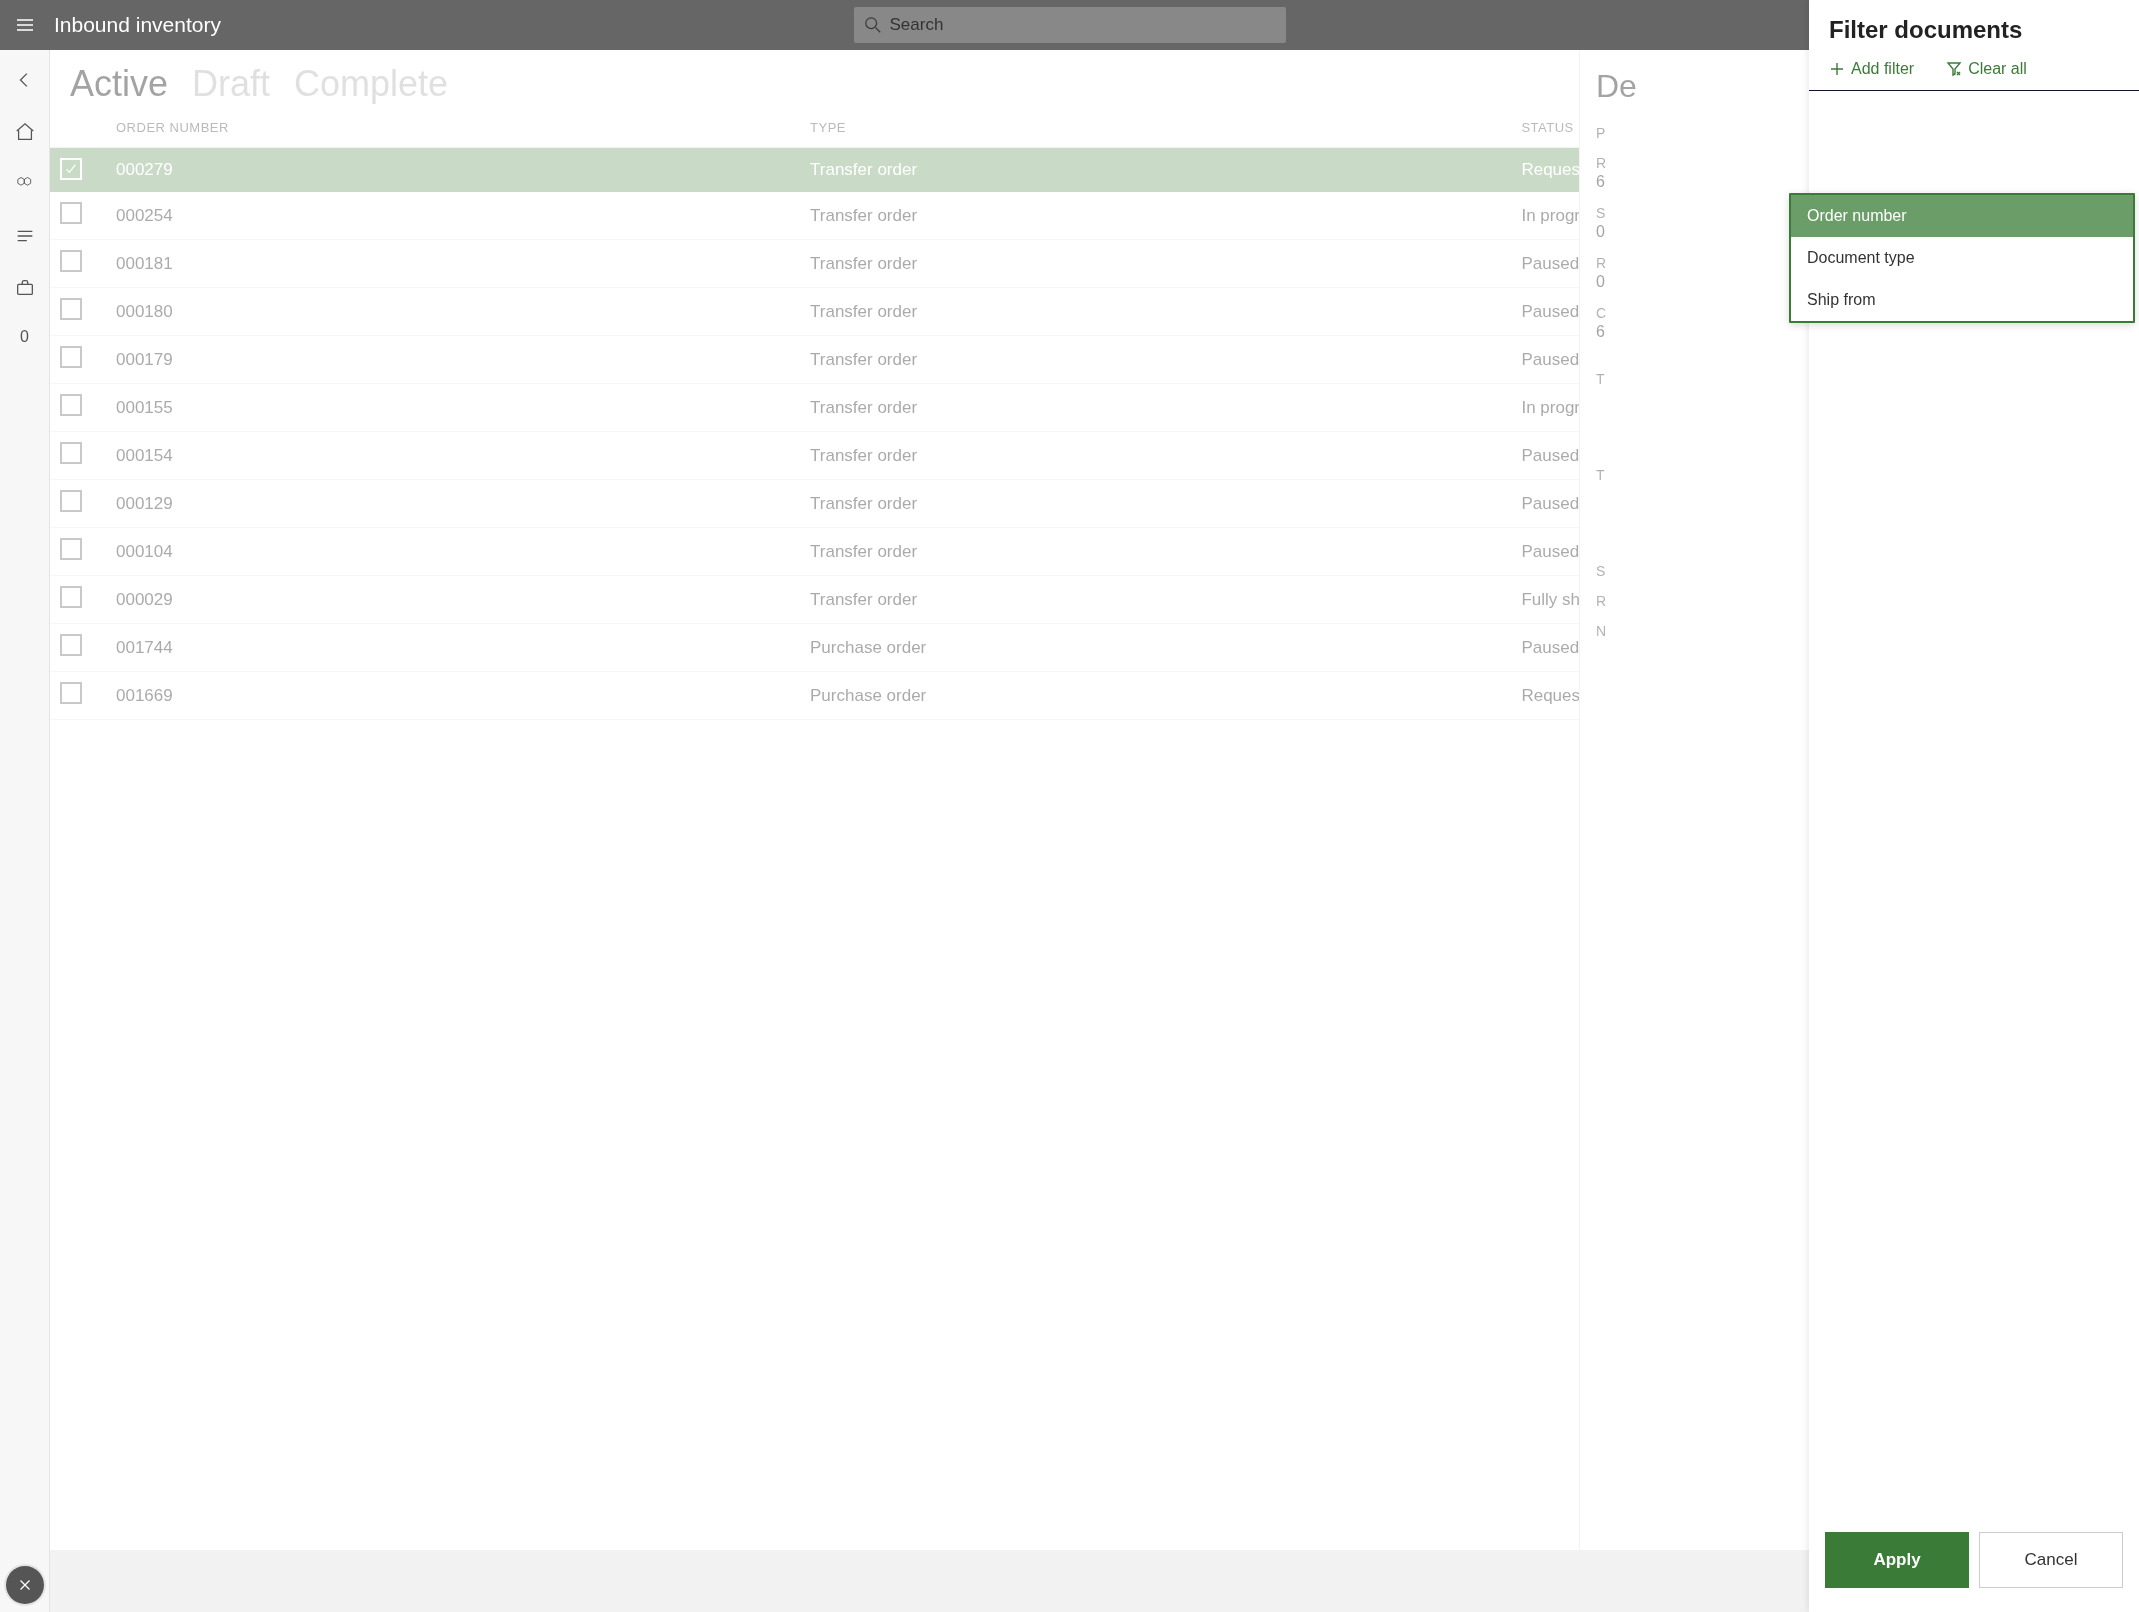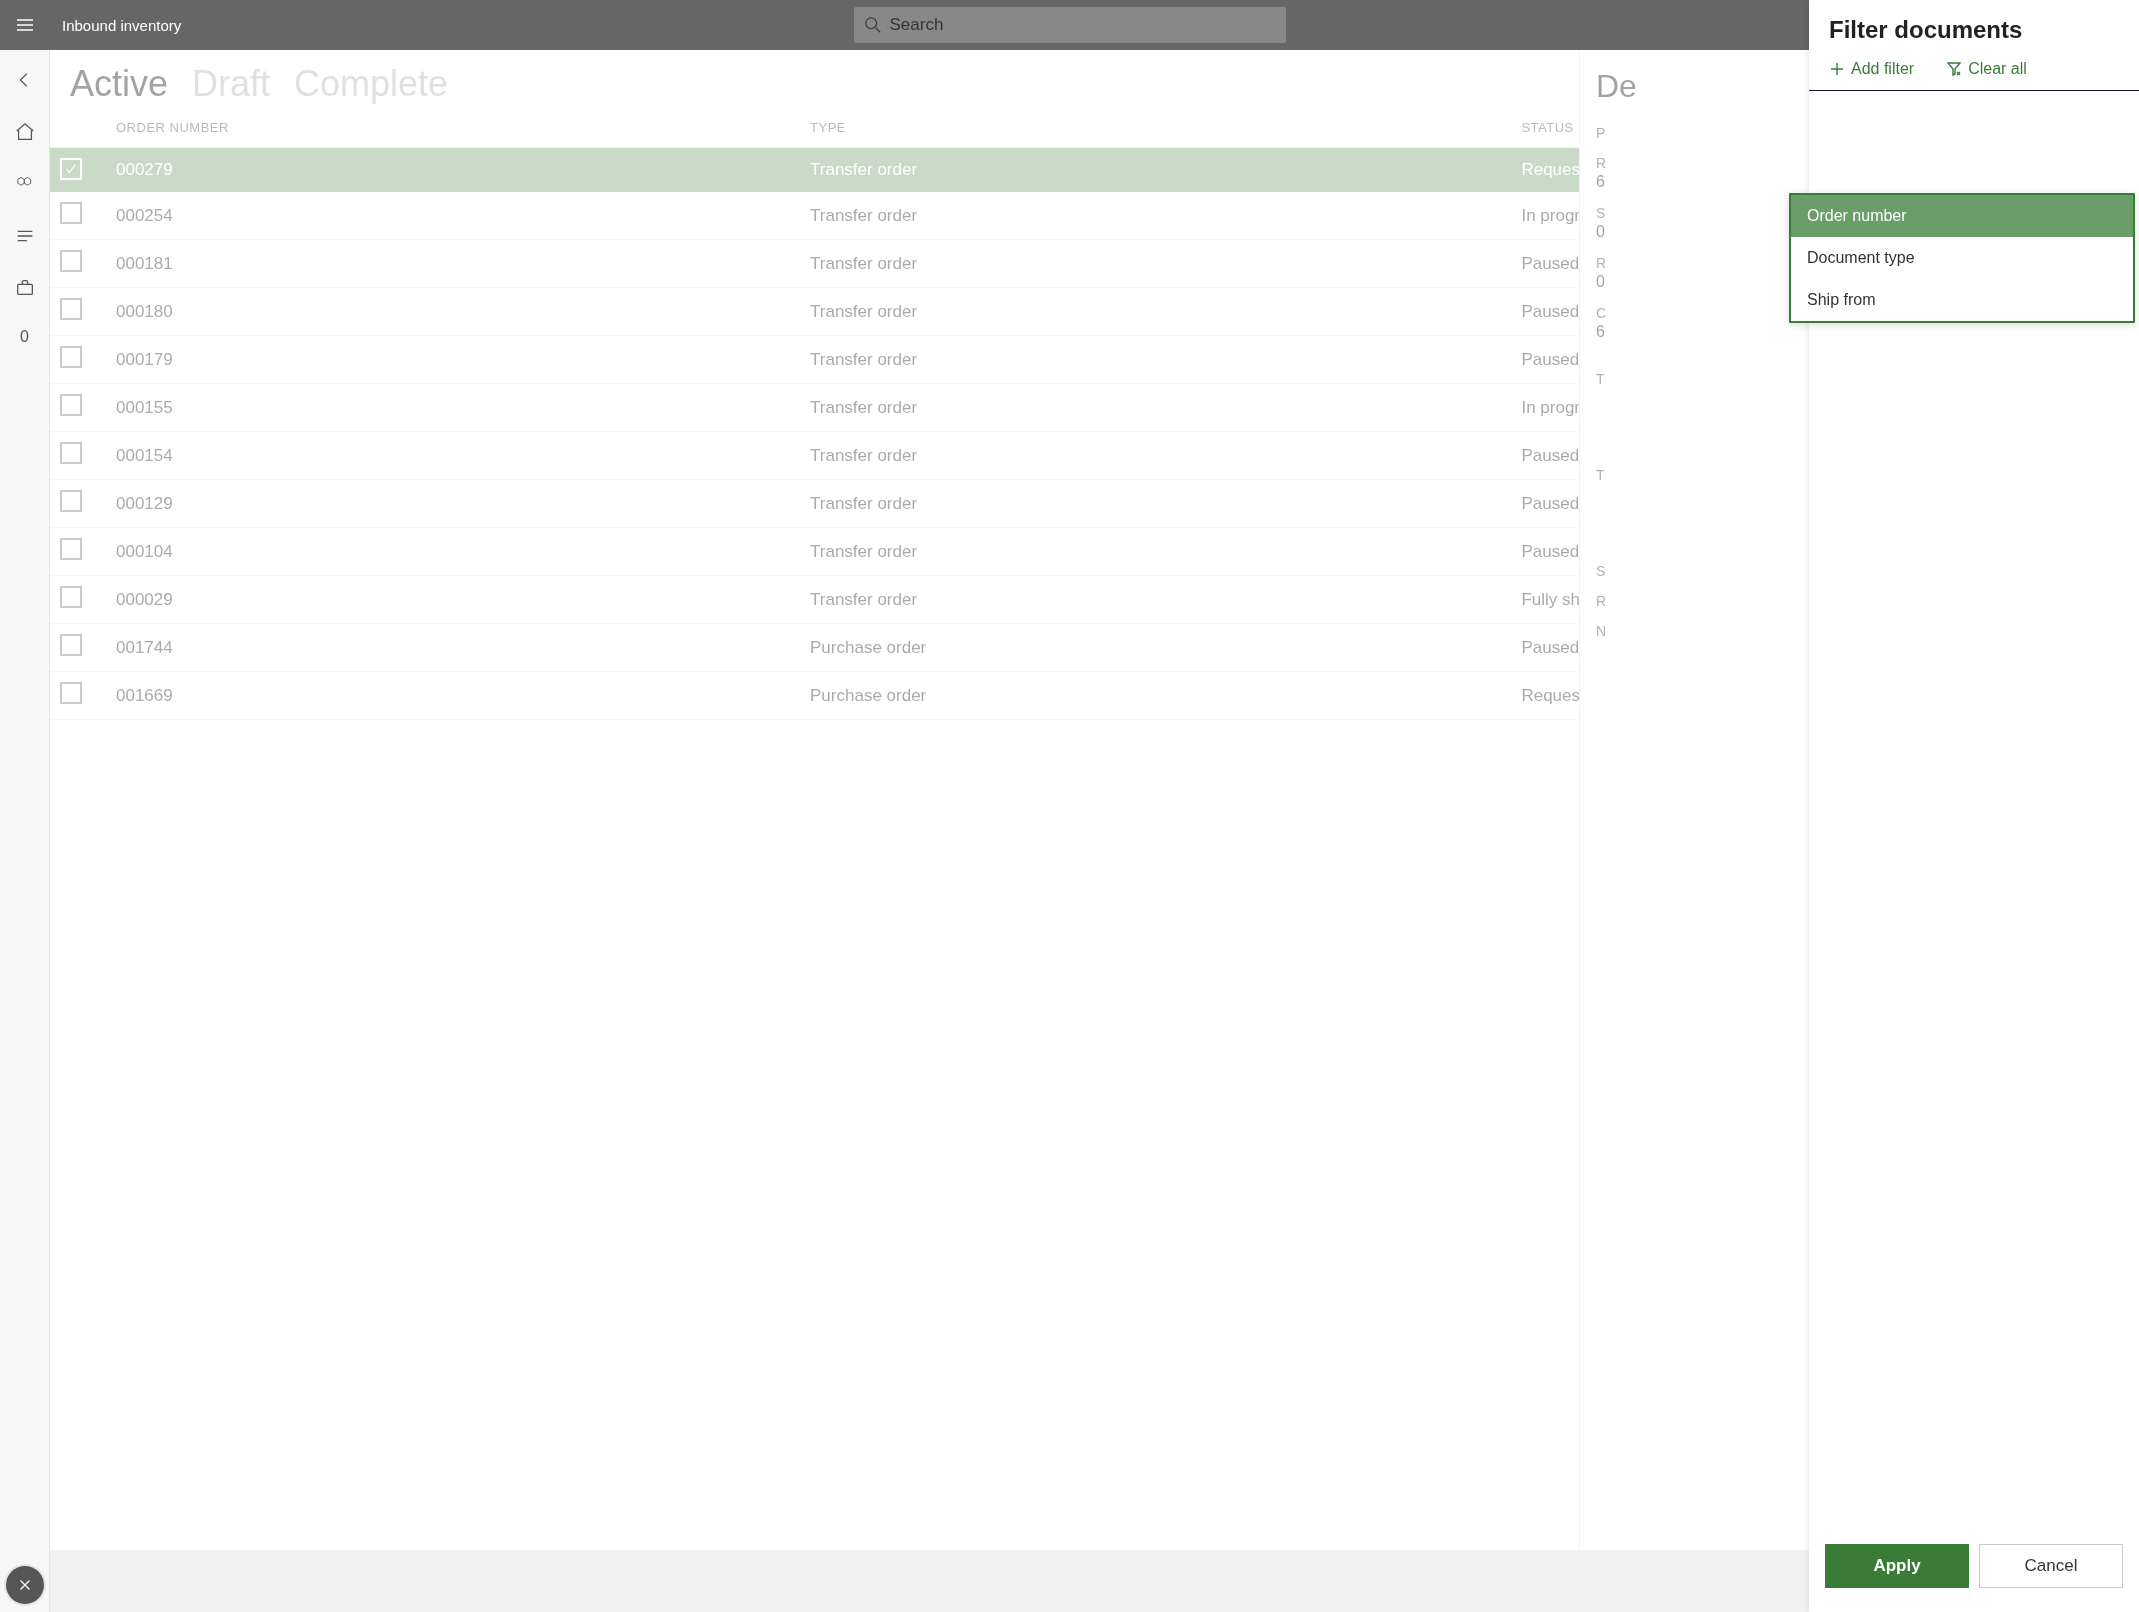--- a/index.html
+++ b/index.html
@@ -2,21 +2,21 @@
 <html><head>
 <meta charset="utf-8">
 <style>
   * { box-sizing: border-box; margin: 0; padding: 0; font-family: "Segoe UI", Arial, sans-serif; }
   html, body { width: 100%; height: 100%; overflow: hidden; background:#fff; }
   body { display:flex; flex-direction:column; }
 
   
   .topbar { height:50px; background:#666; color:#fff; display:flex; align-items:center; position:relative; }
   .hamburger { width:50px; height:50px; display:flex; align-items:center; justify-content:center; cursor:pointer; }
-  .page-title { font-size:15px; font-weight:300; margin-left:12px; }
+  .page-title { font-size:21px; font-weight:300; margin-left:4px; }
   .search-box { position:absolute; left:50%; transform:translateX(-50%); width:432px; height:36px; background:#888; border-radius:2px; display:flex; align-items:center; padding:4px 10px; color:#333; }
   .search-box svg { margin-right:8px; opacity:.9; }
   .search-placeholder { color:#333; font-size:17px; }
   .topbar-right { position:absolute; right:20px; display:flex; align-items:center; gap:18px; }
 
   
   .body { display:flex; flex:1; min-height:0; }
 
   
   .nav-rail { width:50px; background:#f6f7f6; display:flex; flex-direction:column; align-items:center; padding-top:18px; gap:28px; border-right:1px solid #e4e4e4; }
@@ -58,21 +58,21 @@
   .filter-panel { position:absolute; top:0; right:0; width:330px; bottom:0; background:#fff; z-index:10; display:flex; flex-direction:column; box-shadow:-2px 0 6px rgba(0,0,0,.08); }
   .fp-title { font-size:24px; font-weight:600; color:#222; padding:16px 20px 8px 20px; }
   .fp-actions { display:flex; gap:32px; padding:8px 20px 12px 20px; border-bottom:1px solid #0f172a; }
   .fp-act { color:#3a7b37; font-size:16px; display:flex; align-items:center; gap:6px; cursor:pointer; }
   .fp-act svg { width:16px; height:16px; }
   .fp-dropdown { margin:0 0 0 0; border:2px solid #3a7b37; border-radius:1px; overflow:hidden; position:absolute; left:-20px; right:4px; top:102px; background:#fff; box-shadow:0 2px 8px rgba(0,0,0,.15); }
   .fp-option { padding:12px 16px; font-size:16px; color:#333; cursor:pointer; }
   .fp-option.selected { background:#6a9d67; color:#fff; }
   .fp-body { flex:1; position:relative; padding:0 20px; }
   .fp-footer { padding:14px 16px 24px 16px; display:flex; gap:10px; }
-  .btn { flex:1; height:44px; font-size:17px; display:flex; align-items:center; justify-content:center; cursor:pointer; border:1px solid #ccc; background:#fff; color:#333; }
+  .btn { flex:1; height:56px; font-size:17px; display:flex; align-items:center; justify-content:center; cursor:pointer; border:1px solid #ccc; background:#fff; color:#333; }
   .btn.primary { background:#3a7b37; color:#fff; border-color:#3a7b37; font-weight:600; }
 
   
   svg { stroke:currentColor; fill:none; stroke-width:1.4; }
 </style>
 </head>
 <body>
 
 <div class="topbar">
   <div class="hamburger">

